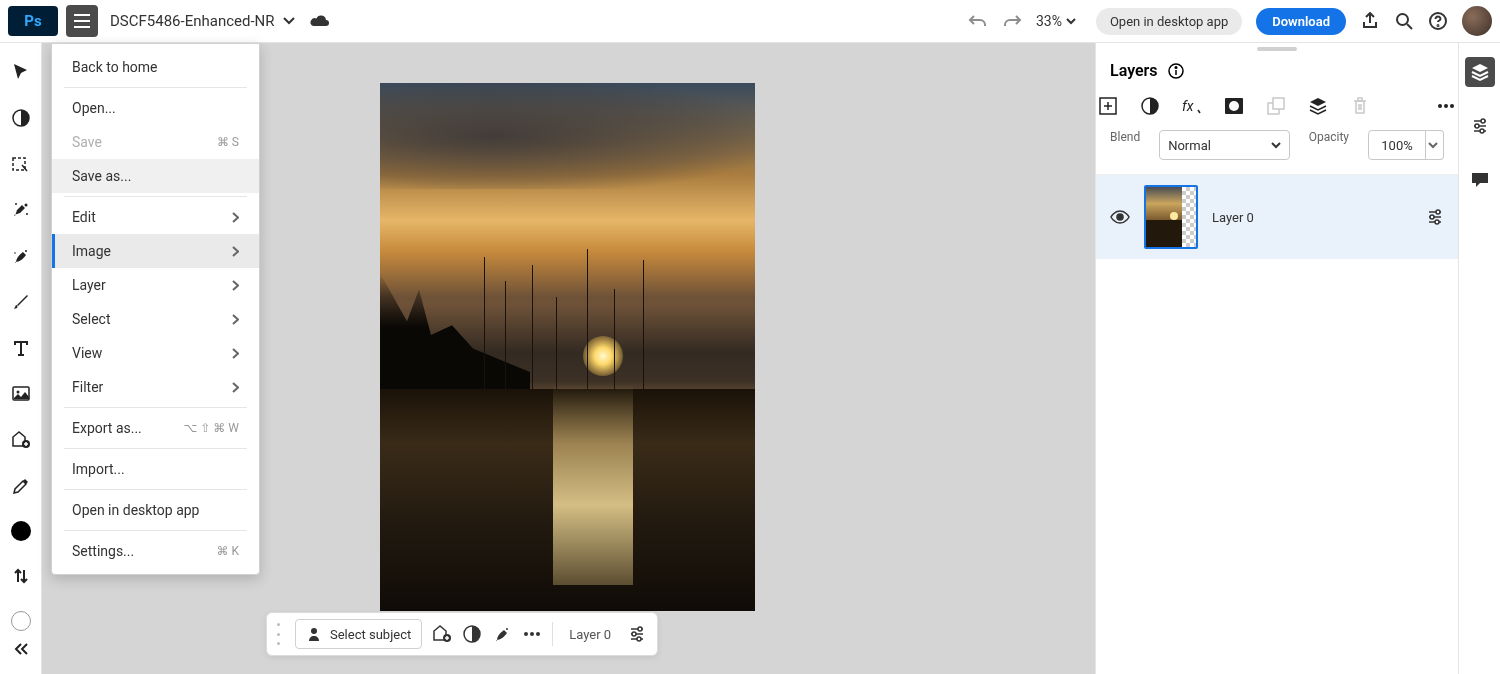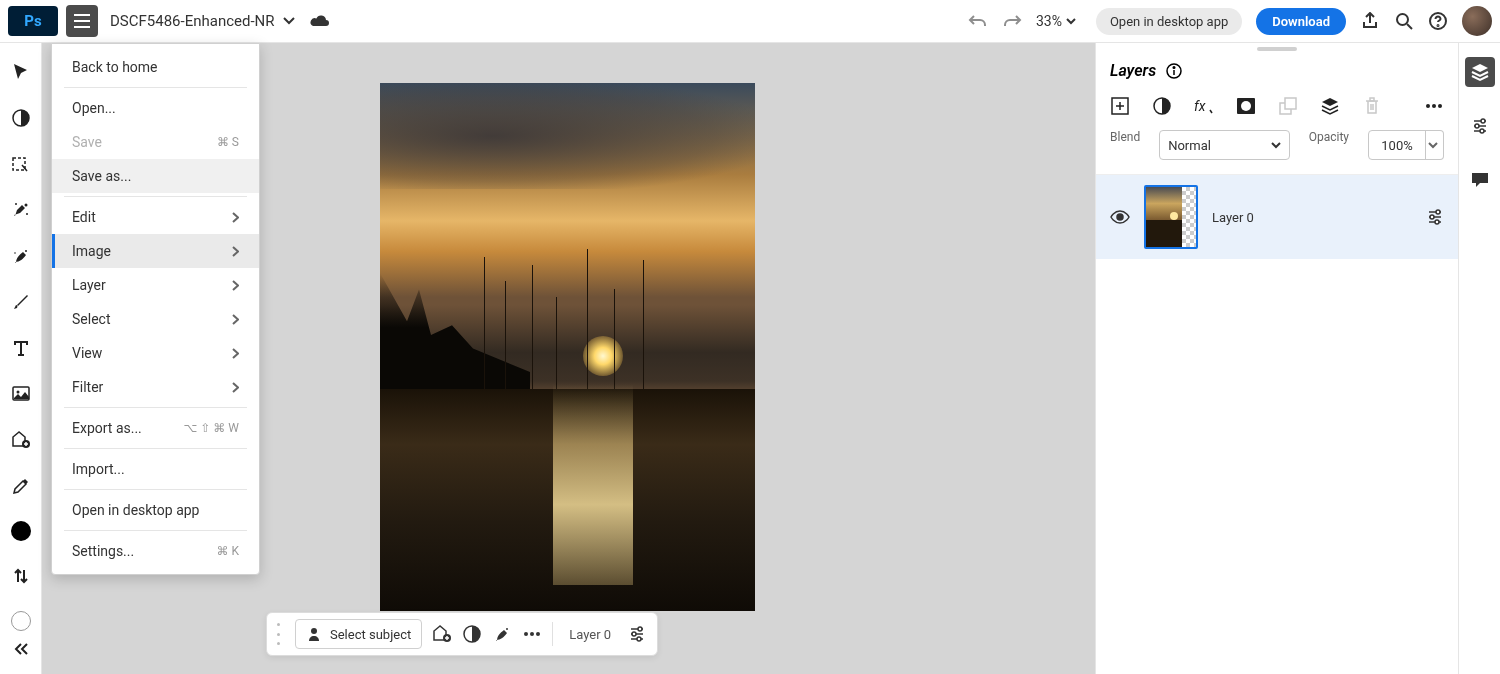--- a/index.html
+++ b/index.html
@@ -59,22 +59,22 @@
   .action-handle { width:4px; height:22px; display:flex; flex-direction:column; justify-content:space-between; margin-right:4px;}
   .action-handle span{ width:3px; height:3px; background:#bbb; border-radius:50%;}
   .action-btn { border:1px solid #d0d0d0; border-radius:4px; padding:6px 10px; font-size:13px; display:flex; align-items:center; gap:8px; cursor:pointer; color:#333;}
   .action-icon { width:20px; height:20px; display:flex; align-items:center; justify-content:center; color:#333; cursor:pointer;}
   .action-sep { width:1px; height:24px; background:#e0e0e0;}
   .action-layer { font-size:13px; color:#555; padding:0 6px;}
 
   
   .right-panel { position:absolute; top:43px; right:42px; width:363px; bottom:0; border-left:1px solid #e5e5e5; background:#fff;}
   .panel-notch { width:40px; height:4px; background:#d0d0d0; border-radius:2px; margin:4px auto 10px;}
-  .layers-header { display:flex; align-items:center; gap:10px; padding:0 14px 10px; font-size:16px; font-weight:600;font-style:italic;}
-  .layers-toolbar { display:flex; align-items:center; justify-content:space-between; padding:6px 14px;gap:40px; }
+  .layers-header { display:flex; align-items:center; gap:10px; padding:0 14px 10px; font-size:16px; font-weight:600;}
+  .layers-toolbar { display:flex; align-items:center; justify-content:space-between; padding:6px 2px;gap:40px; }
   .lt-left { display:flex; gap:22px; align-items:center;}
   .lt-icon { width:20px; height:20px; display:flex; align-items:center; justify-content:center; color:#222; cursor:pointer;}
   .lt-icon.disabled { color:#c8c8c8; }
   .blend-row { display:flex; align-items:flex-start; gap:19px; padding:8px 14px 14px; border-bottom:1px solid #eee; font-size:12px; color:#666;}
   .select-box { border:1px solid #c8c8c8; border-radius:4px; height:30px; display:flex; align-items:center; padding:0 8px; font-size:13px; color:#333; background:#fff; cursor:pointer; gap:6px;}
   .blend-select { flex:1; justify-content:space-between;}
   .opacity-box { width:58px; justify-content:center;}
   .opacity-chev { border:1px solid #c8c8c8; border-left:none; border-radius:0 4px 4px 0; width:22px; height:30px; display:flex; align-items:center; justify-content:center; cursor:pointer; margin-left:-4px;}
   .layer-row { display:flex; align-items:center; padding:10px 14px; gap:14px; background:#e9f1fb;}
   .eye { color:#333; cursor:pointer;}

